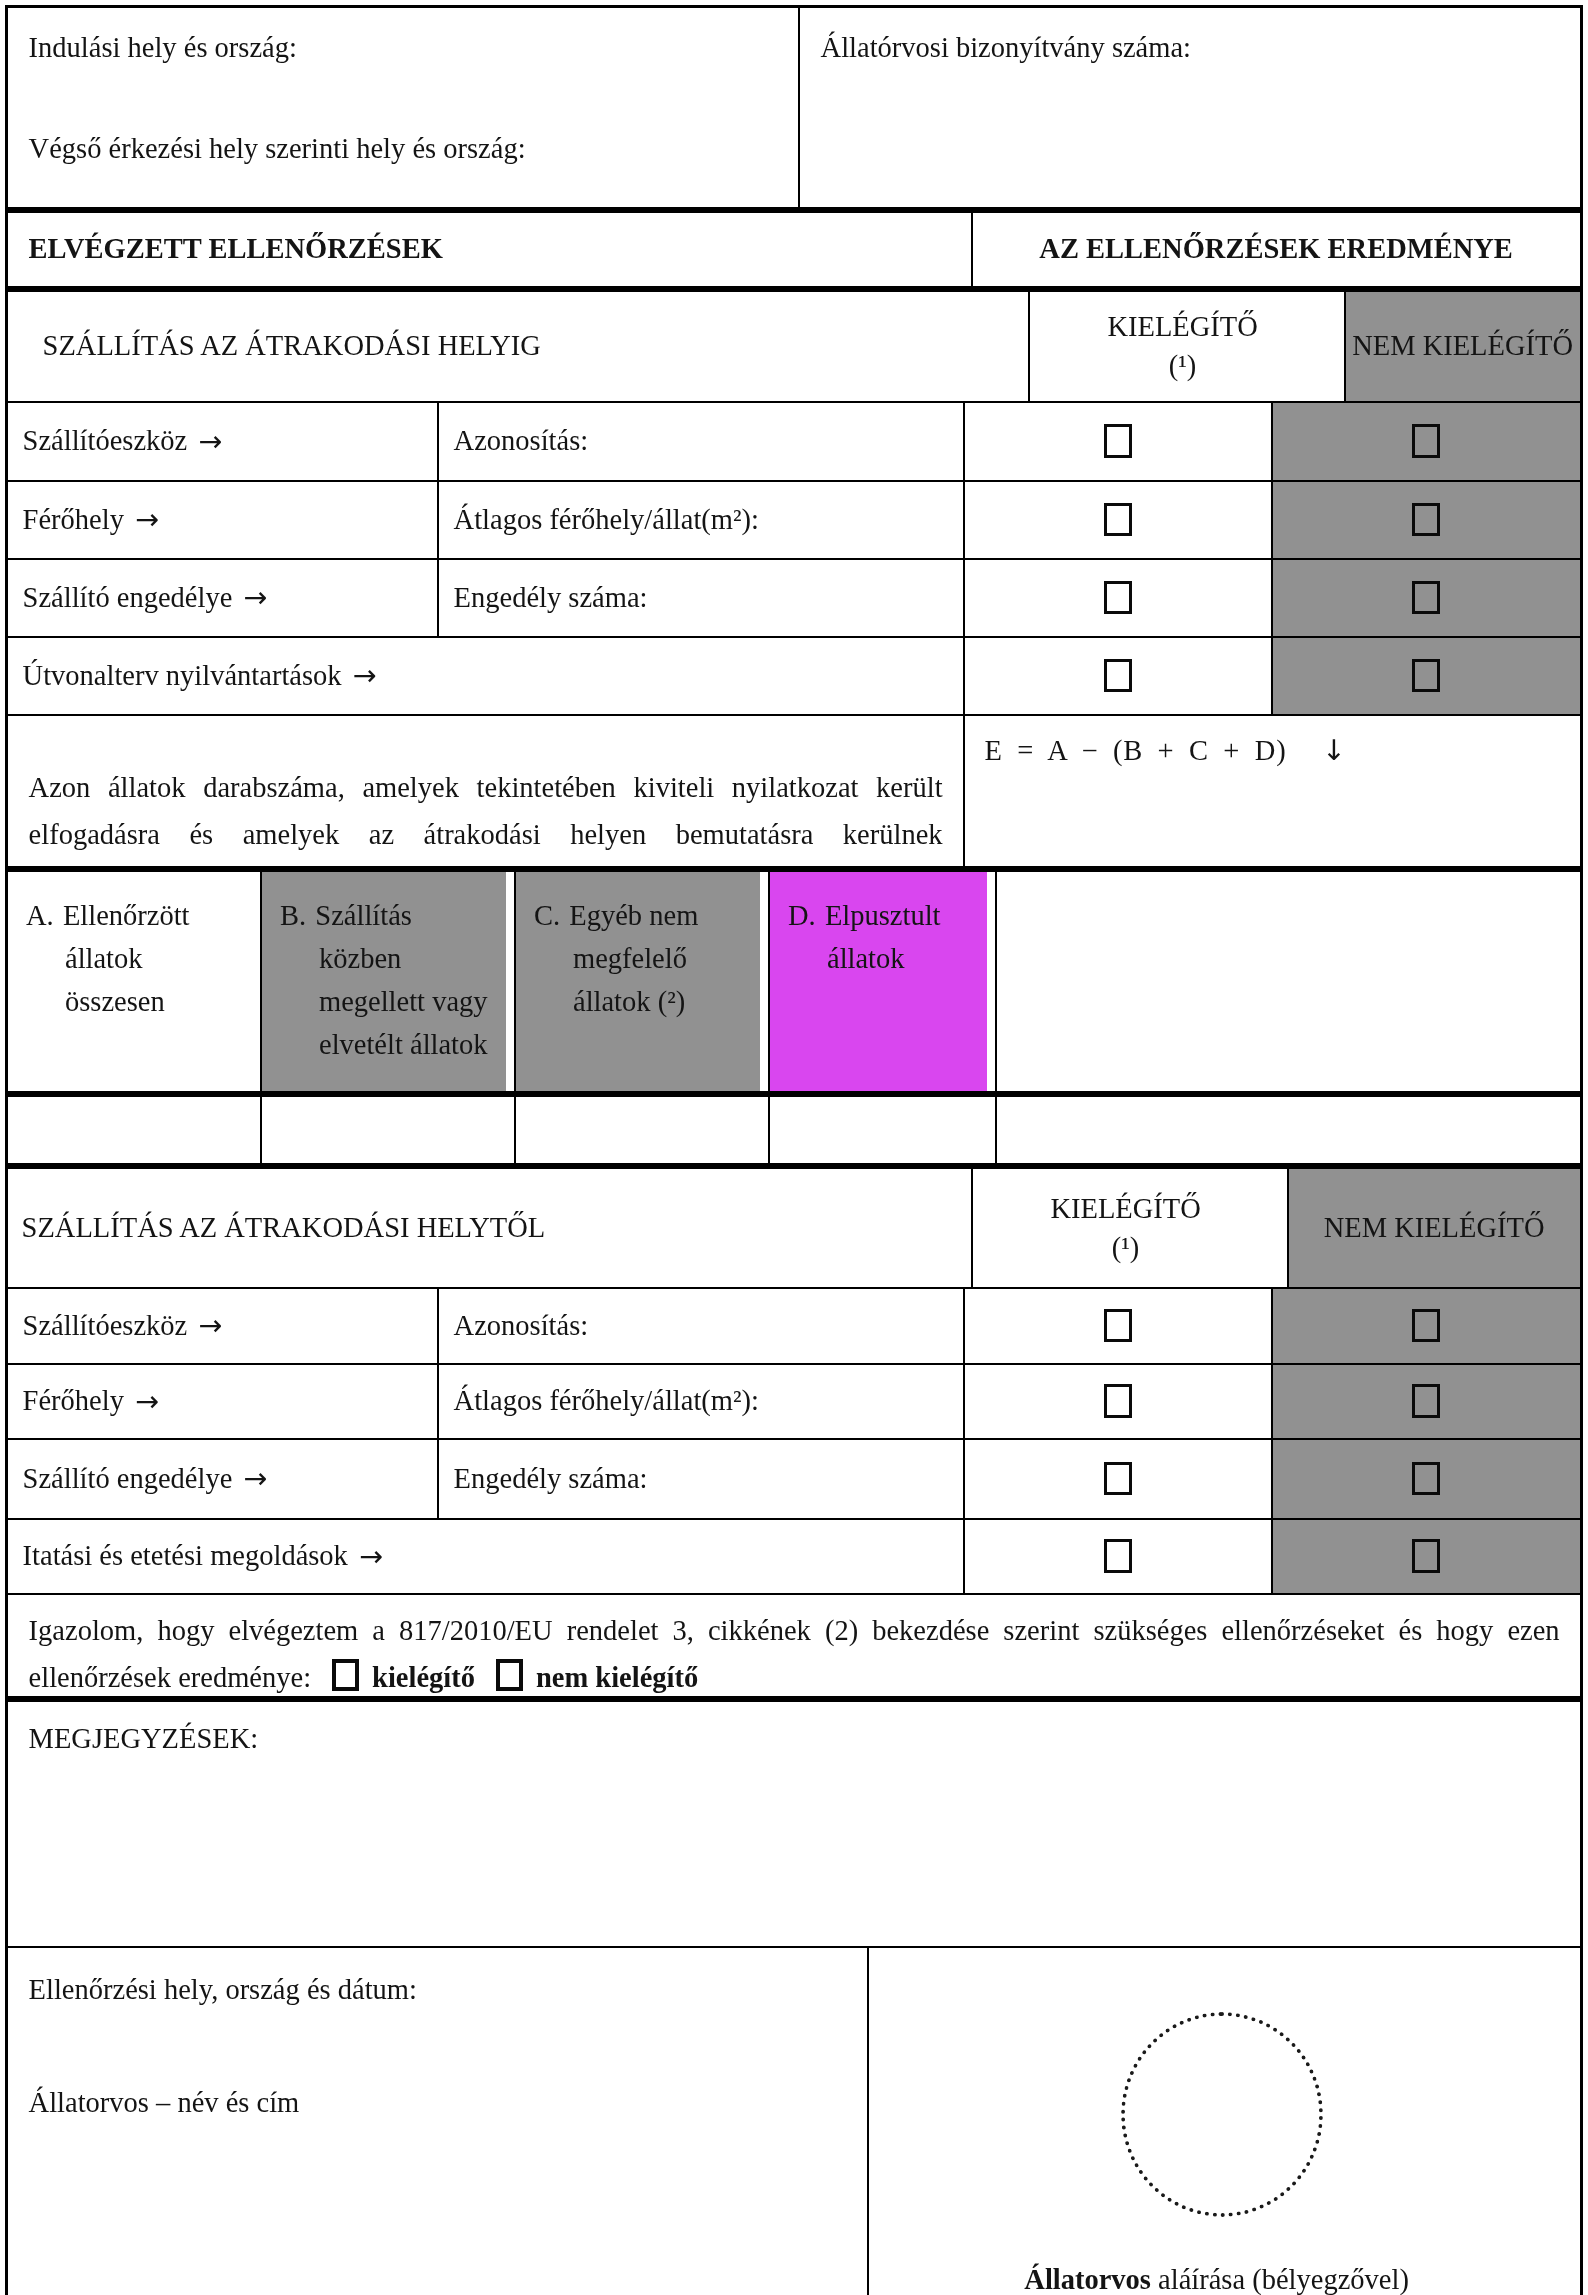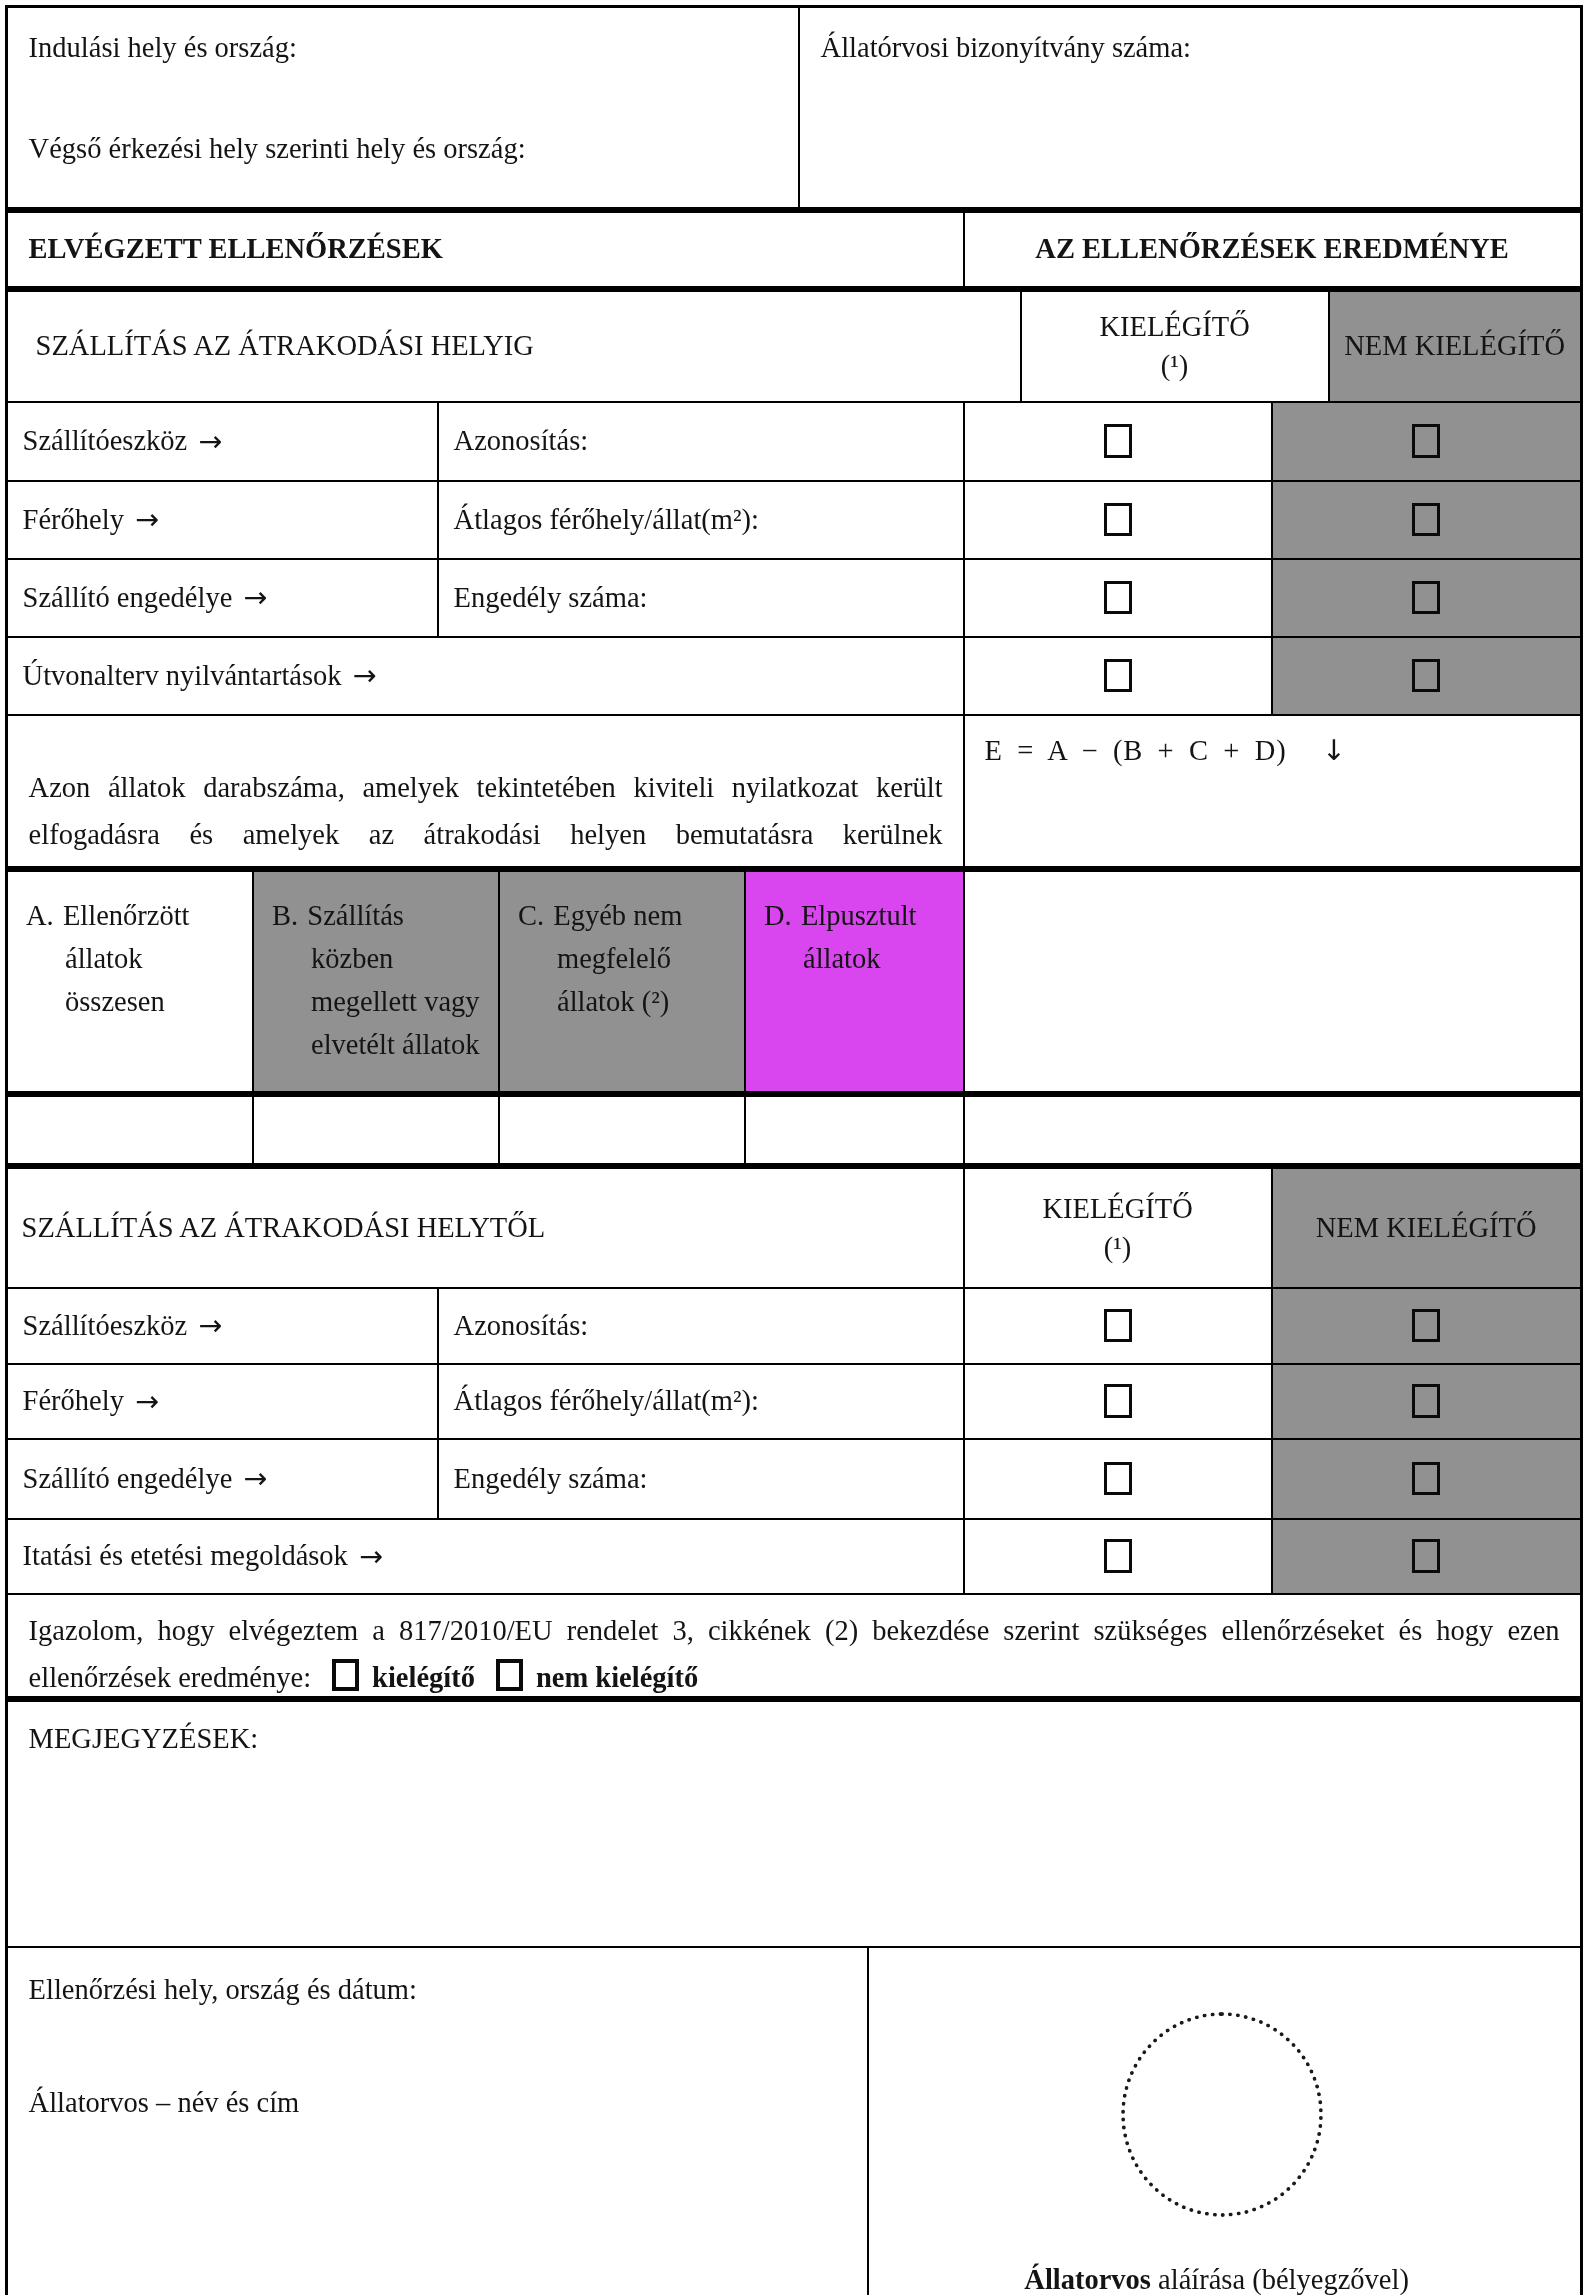--- a/index.html
+++ b/index.html
@@ -13,21 +13,21 @@
   #sheet { position: absolute; left: 0; top: 0; width: 1588px; height: 2474px; }
   #grid {
     position: absolute; left: 4.6px; top: 4.6px;
     width: 1578px;
     border: 3.2px solid #000;
     box-sizing: border-box;
     background: #fff;
   }
   .row { display: flex; align-items: stretch; }
   .row + .row { border-top: 2.8px solid #000; }
-  .row.bt-thick { border-top: 6px solid #000; }
+  .row.bt-thick { border-top: 6px solid #000; gap: 8px; }
   .c { box-sizing: border-box; position: relative; overflow: hidden; }
   .c + .c { border-left: 2.8px solid #000; }
   .grow { flex: 1 1 auto; }
 
   .pad { padding: 24px 18.4px 0 21px; }
   .vcenter { display: flex; align-items: center; }
   .hcenter { justify-content: center; text-align: center; }
 
   body, .txt { font-size: 28.5px; }
   .bold { font-weight: bold; }
@@ -111,21 +111,21 @@
         <p>Állatórvosi bizonyítvány száma:</p>
       </div>
     </div>
 
     <div class="row bt-thick" style="height:73px">
       <div class="c vcenter bold" style="width:955px;padding-left:21px">ELVÉGZETT ELLENŐRZÉSEK</div>
       <div class="c vcenter hcenter bold grow">AZ ELLENŐRZÉSEK EREDMÉNYE</div>
     </div>
 
     <div class="row bt-thick" style="height:109px">
-      <div class="c vcenter" style="width:1012px;padding-left:28px">SZÁLLÍTÁS AZ ÁTRAKODÁSI HELYIG</div>
+      <div class="c vcenter" style="width:1012px;padding-left:35px">SZÁLLÍTÁS AZ ÁTRAKODÁSI HELYIG</div>
       <div class="c vcenter hcenter two-line-head" style="width:308px">
         <div>
           <span style="display:block">KIELÉGÍTŐ</span>
           <span style="display:block">(¹)</span>
         </div>
       </div>
       <div class="c vcenter hcenter grow shaded" style="background: rgb(145, 145, 145);">NEM KIELÉGÍTŐ</div>
     </div>
 
     <div class="row" style="height:77px">

